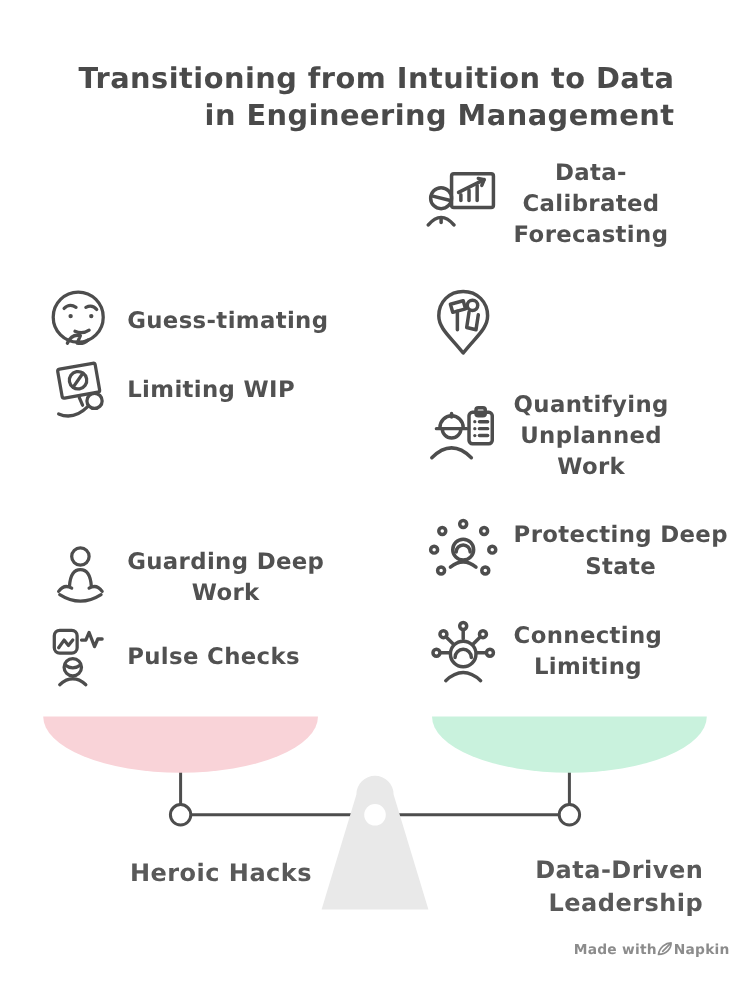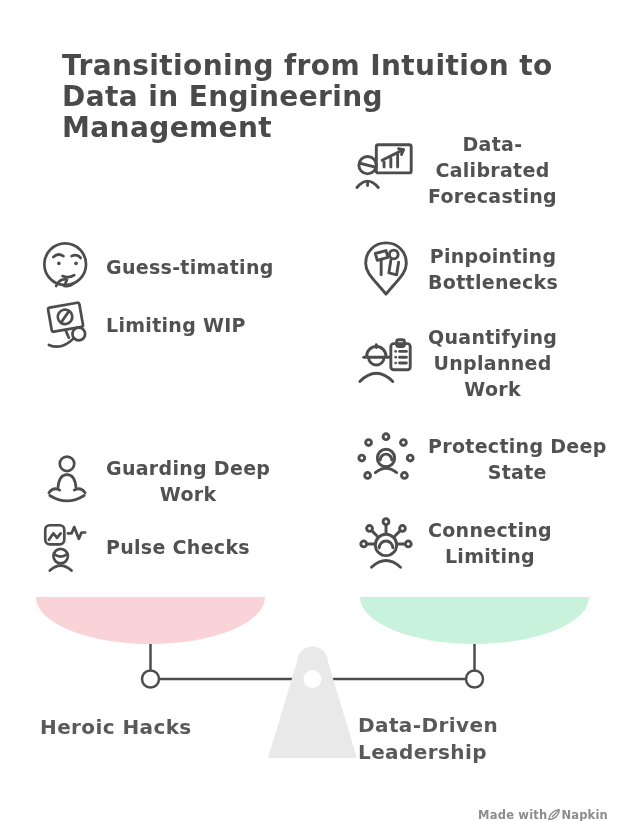--- a/index.html
+++ b/index.html
@@ -2,43 +2,43 @@
 <html><head>
 <meta charset="utf-8">
 <style>
   html,body{margin:0;padding:0;}
   body{
     width:624px;height:821px;background:#ffffff;position:relative;overflow:hidden;
     font-family:"DejaVu Sans","Liberation Sans",sans-serif;
   }
   .canvas{position:absolute;inset:0;}
   .title{
-    position:absolute;top:50px;left:62px;width:500px;text-align:left;
-    font-size:28px;font-weight:bold;line-height:31px;color:#4a4a4a;letter-spacing:.4px;
+    position:absolute;top:50px;left:62px;width:500px;text-align:right;
+    font-size:24px;font-weight:bold;line-height:31px;color:#4a4a4a;letter-spacing:.4px;
   }
   .item-row{position:absolute;display:flex;align-items:center;}
   .item-row.left{left:38px;gap:10px;}
   .item-row.right{left:355px;gap:11px;}
   .item-label{
     font-size:19px;font-weight:bold;line-height:26px;color:#515151;
     letter-spacing:.3px;white-space:pre-line;text-align:center;
   }
   .item-icon{flex:0 0 auto;}
   .item-icon,.item-icon *{stroke:#4d4d4d;stroke-width:3;fill:none;stroke-linecap:round;stroke-linejoin:round;}
   .item-icon .fill{fill:#4d4d4d;stroke:none;}
   .scale-svg{position:absolute;left:0;top:580px;}
   .pan-label{
-    position:absolute;text-align:left;font-size:20px;font-weight:bold;
+    position:absolute;text-align:right;font-size:20px;font-weight:bold;
     color:#595959;line-height:27px;letter-spacing:.4px;white-space:pre-line;
   }
   .pan-label.left{left:40px;top:714px;width:220px;}
   .pan-label.right{left:358px;top:712px;width:228px;}
   .credit{
     position:absolute;right:16px;top:784px;display:flex;align-items:flex-start;gap:0;
-    color:#8c8c8c;font-size:11.5px;font-weight:bold;letter-spacing:.2px;cursor:pointer;margin-top:24px;
+    color:#8c8c8c;font-size:11.5px;font-weight:bold;letter-spacing:.2px;cursor:pointer;
   }
   .credit svg{stroke:#8c8c8c;fill:none;stroke-width:1.6;stroke-linecap:round;stroke-linejoin:round;}
 </style>
 </head>
 <body>
 
 <div class="canvas">
 
   <div class="title">Transitioning from Intuition to Data in Engineering Management</div>
 
@@ -113,22 +113,20 @@
   </div>
 
   <div class="item-row right" style="top:238px">
     <svg class="item-icon" width="62" height="62" viewBox="0 0 64 64">
       <path d="M32 5 C20 5 11 14 11 26 c0 11 10 18 21 32 c11 -14 21 -21 21 -32 C53 14 44 5 32 5 z"></path>
       <path d="M21 16 l11 -3 l2 7 l-11 3 z"></path>
       <line x1="27" y1="22" x2="27" y2="38"></line>
       <circle cx="40" cy="17" r="4.5"></circle>
       <path d="M37 23 l-2 13 l8 2 l2 -13"></path>
     </svg>
-    <div class="item-label">Pinpointing
-Bottlenecks</div>
   </div>
 
   <div class="item-row right" style="top:324px">
     <svg class="item-icon" width="62" height="62" viewBox="0 0 64 64">
       <rect x="37" y="12" width="20" height="27" rx="3"></rect>
       <rect x="43" y="8" width="8" height="7" rx="2"></rect>
       <circle class="fill" cx="42" cy="20" r="1.4"></circle>
       <line x1="46" y1="20" x2="53" y2="20"></line>
       <circle class="fill" cx="42" cy="26" r="1.4"></circle>
       <line x1="46" y1="26" x2="53" y2="26"></line>

